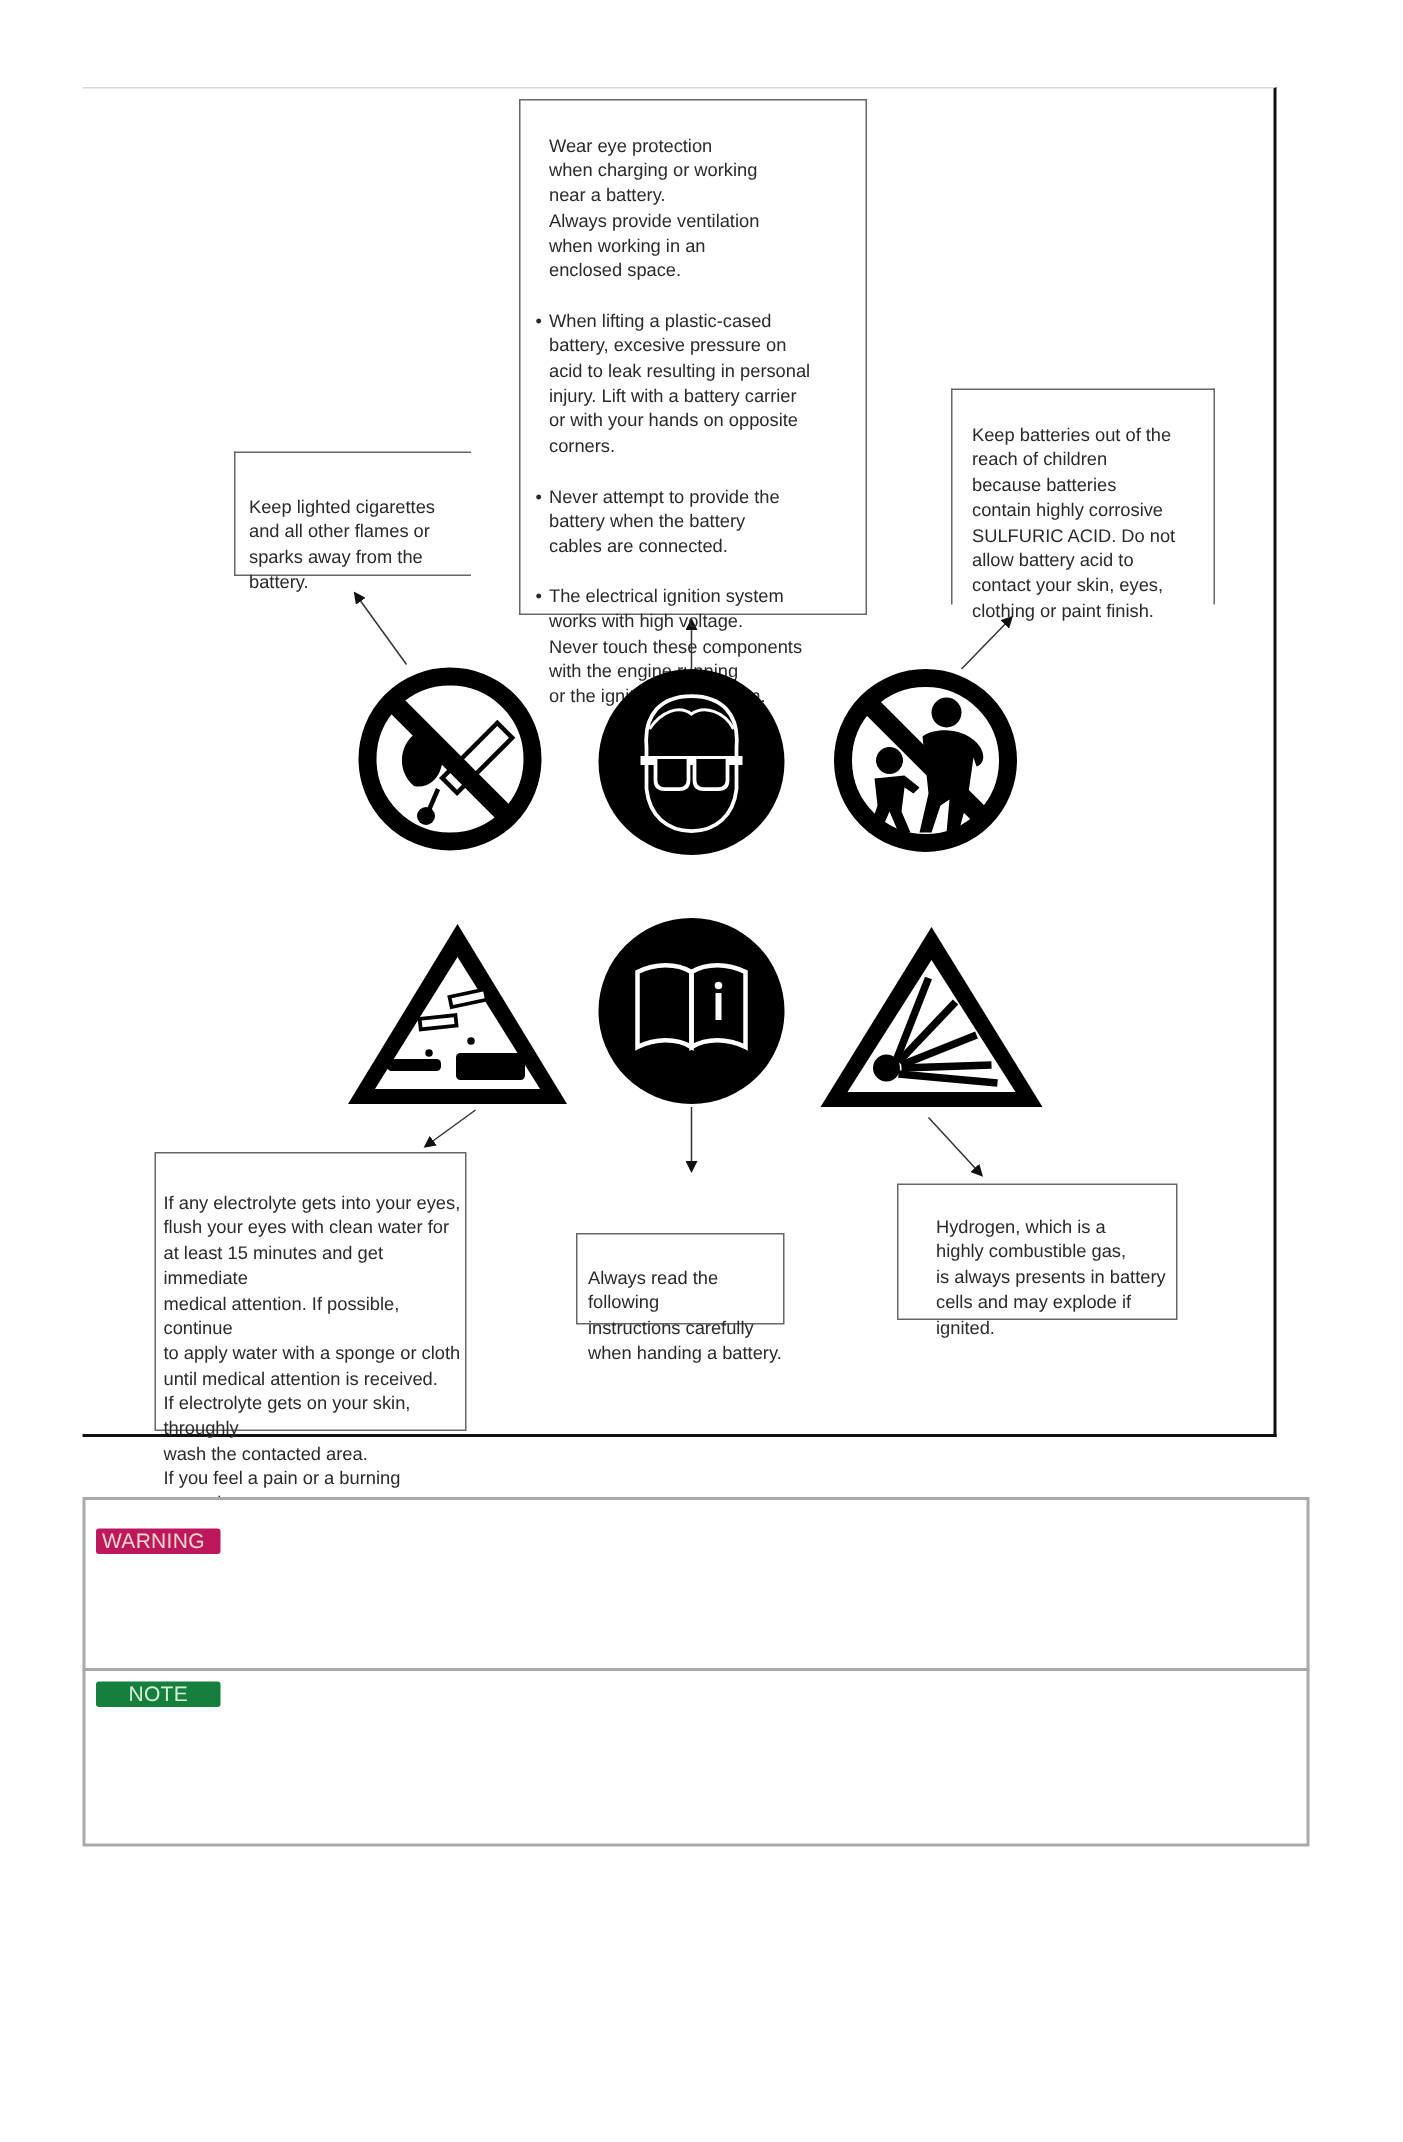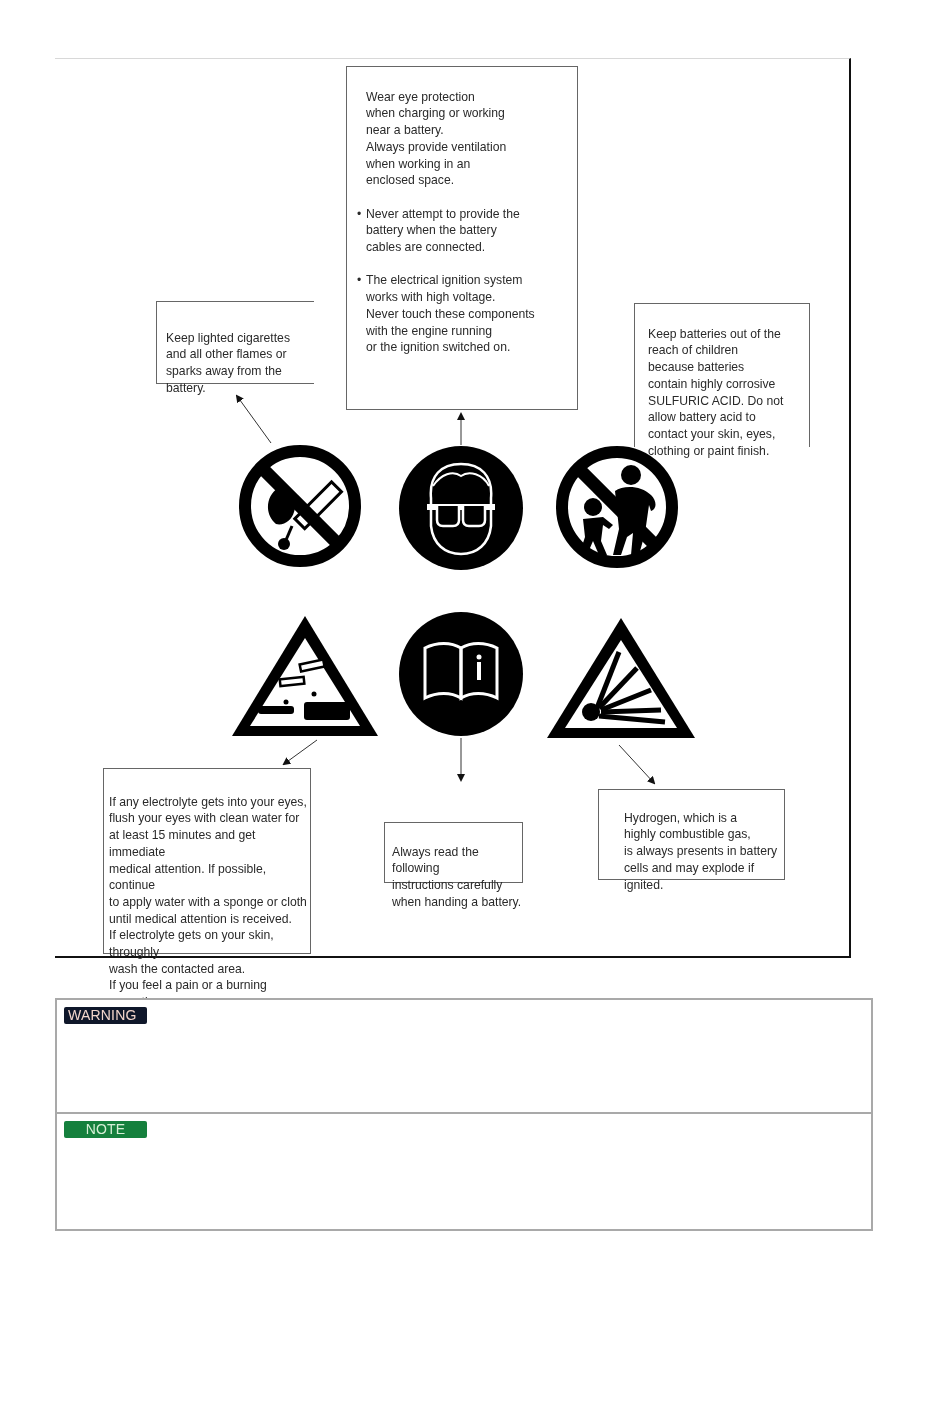--- a/index.html
+++ b/index.html
@@ -12,21 +12,21 @@
   .callout.open-right { border-right:none;margin-left:16px; }
   .callout.open-bottom { border-bottom:none; }
   .callout ul { margin:0; padding:0; list-style:none; }
   .callout li { position:relative; padding-left:0; white-space:pre-line; }
   .callout li.bullet::before { content:"\2022"; position:absolute; left:-9px; top:0; }
   .sym { position:absolute; }
   svg.arrows { position:absolute; left:0; top:0; }
   .notice { position:absolute; left:55px; width:818px; box-sizing:border-box; border:2px solid #a9a9a9; background:#fff; }
   .badge { position:absolute; left:7px; top:7px; width:83px; height:17px; border-radius:2px;
            color:#fff; font-size:14px; line-height:17px; text-align:center; letter-spacing:0.2px; }
-  .badge.warn { background:#0f172a; color:#f3d6cc; text-align:left; padding-left:4px; box-sizing:border-box;}
+  .badge.warn { background:#be185d; color:#f3d6cc; text-align:left; padding-left:4px; box-sizing:border-box;margin-top:12px;}
   .badge.note { background:#15803d; color:#d6efd6; }
 </style>
 </head>
 <body>
 
 <div class="figure"></div>
 
 <svg class="arrows" width="935" height="1000">
   <defs>
     <marker id="ah" markerWidth="8" markerHeight="8" refX="6" refY="4" orient="auto">
@@ -51,32 +51,38 @@
 </div>
 
 <div class="callout" style="left:346px;top:66px;width:232px;height:344px;padding:5px 0 12px 19px;">
   <span>Wear eye protection
 when charging or working
 near a battery.
 Always provide ventilation
 when working in an
 enclosed space.</span>
   <ul>
+    <li class="bullet">When lifting a plastic-cased
+battery, excesive pressure on
+acid to leak resulting in personal
+injury. Lift with a battery carrier
+or with your hands on opposite
+corners.</li>
     <li class="bullet">Never attempt to provide the
 battery when the battery
 cables are connected.</li>
     <li class="bullet">The electrical ignition system
 works with high voltage.
 Never touch these components
 with the engine running
 or the ignition switched on.</li>
   </ul>
 </div>
 
-<div class="callout open-bottom" style="left:634px;top:259px;width:176px;height:144px;padding:5px 0 0 13px;margin-top:44px;">
+<div class="callout open-bottom" style="left:634px;top:259px;width:176px;height:144px;padding:5px 0 0 13px;">
   <span>Keep batteries out of the
 reach of children
 because batteries
 contain highly corrosive
 SULFURIC ACID. Do not
 allow battery acid to
 contact your skin, eyes,
 clothing or paint finish.</span>
 </div>
 

